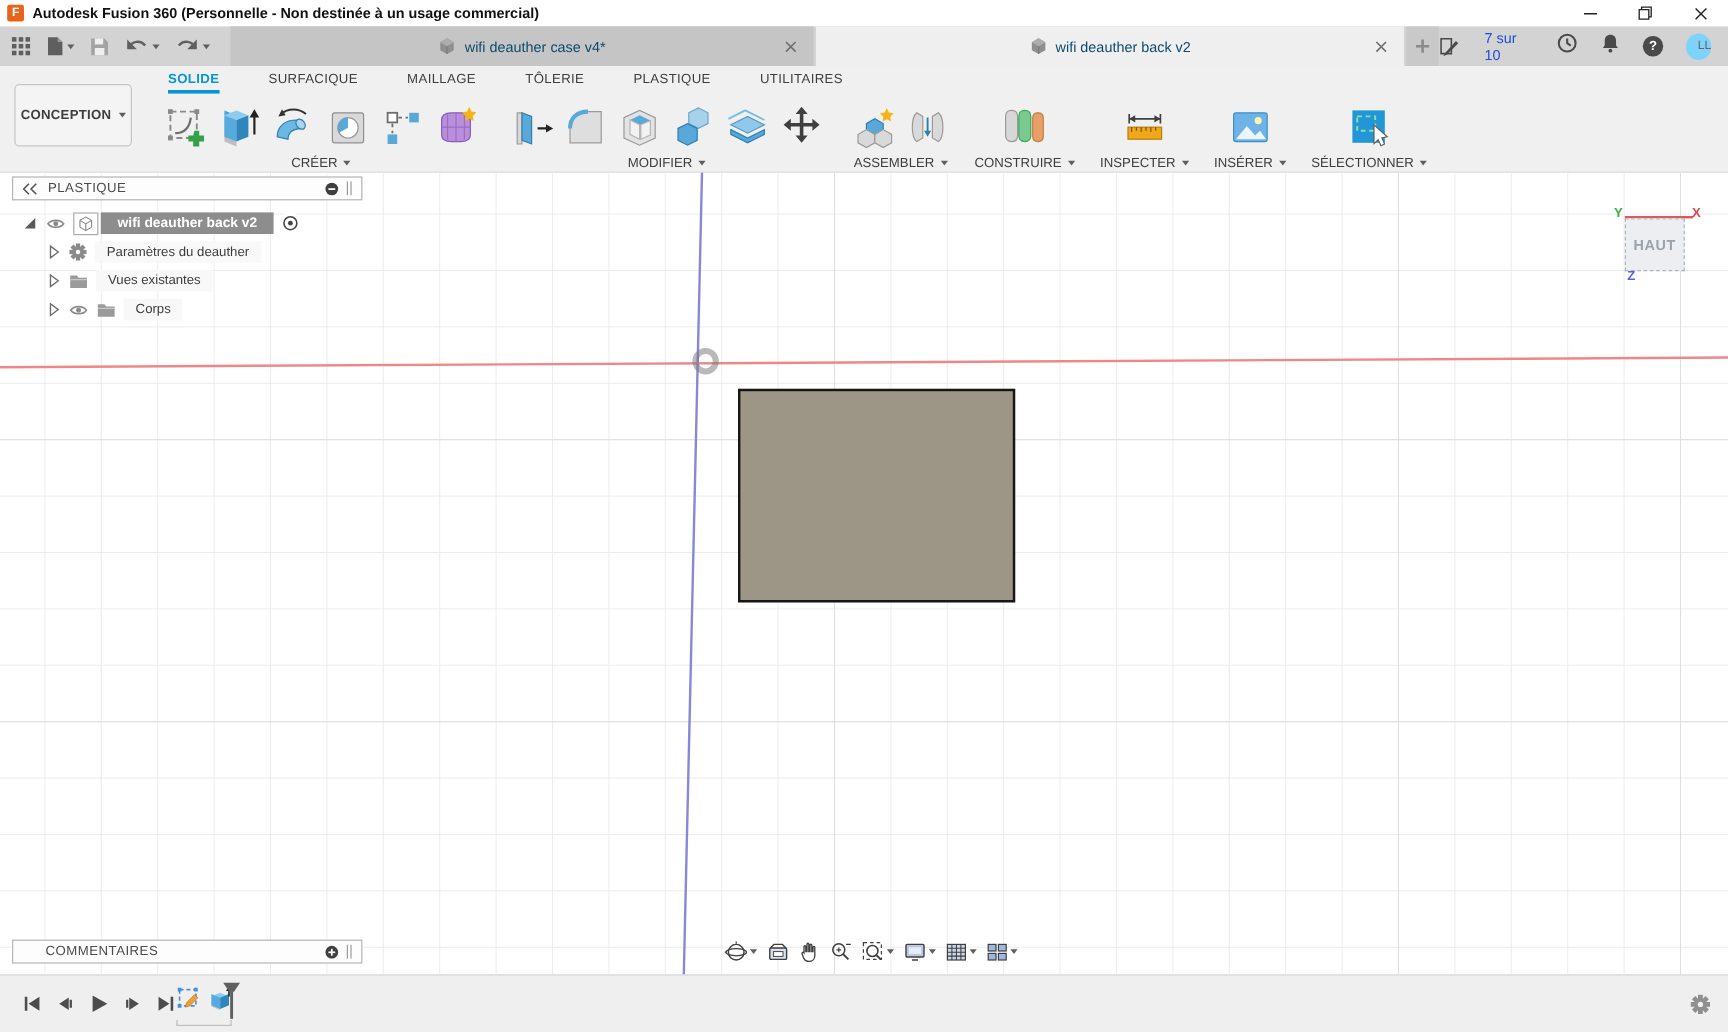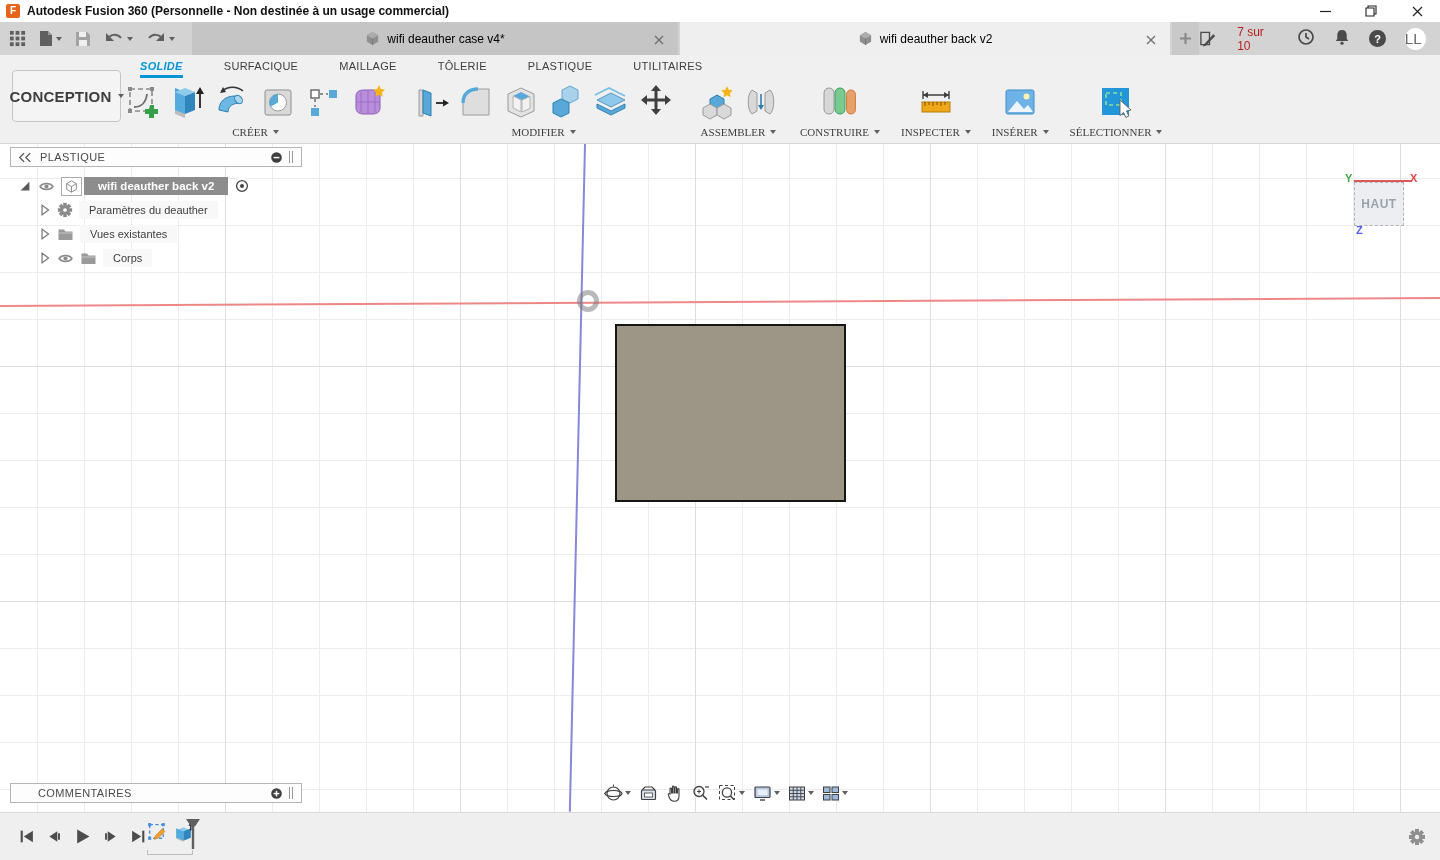--- a/index.html
+++ b/index.html
@@ -20,44 +20,44 @@
   .tabstrip { position:absolute; left:0; top:22px; width:1440px; height:33px;
     background:#d3d3d3; display:flex; align-items:stretch; }
   .qat { width:192px; display:flex; align-items:center; gap:13px; padding-left:9px; flex:none; }
   .qat .qbtn { display:flex; align-items:center; gap:3px; }
   .caret { width:0; height:0; border-left:3.5px solid transparent;
     border-right:3.5px solid transparent; border-top:4.5px solid #5f5f5f; display:inline-block; }
   .doc-tab { flex:none; display:flex; align-items:center; justify-content:center;
     position:relative; height:33px; }
   .doc-tab.inactive { width:486px; background:#c5c5c5; }
   .doc-tab.active { width:490px; background:#efefef; margin-left:2px; }
-  .doc-tab .tlabel { font-size:12px; color:#000000; margin-left:7px; }
+  .doc-tab .tlabel { font-size:12px; color:#0c4a6e; margin-left:7px; }
   .doc-tab .closex { position:absolute; right:14px; top:9px; }
   .newtab { width:27px; height:33px; background:#c9c9c9; margin-left:2px;
     display:flex; align-items:center; justify-content:center; flex:none; }
   .statusicons { margin-left:auto; display:flex; align-items:center; gap:19px; padding-right:14px; }
-  .usage { display:flex; align-items:center; gap:21px; font-size:12px; color:#b91c1c; }
+  .usage { display:flex; align-items:center; gap:21px; font-size:12px; color:#1d4ed8; }
   .helpcircle { width:17px; height:17px; border-radius:50%; background:#4a4a4a; color:#fff;
     font-size:11px; font-weight:bold; display:flex; align-items:center; justify-content:center; }
-  .avatar { width:22px; height:22px; border-radius:50%; background:#ffffff; color:#666;
-    font-size:15px; display:flex; align-items:center; justify-content:flex-start; }
+  .avatar { width:22px; height:22px; border-radius:50%; background:#7dd3fc; color:#666;
+    font-size:10px; display:flex; align-items:center; justify-content:flex-end; }
 
   
   .ribbon { position:absolute; left:0; top:55px; width:1440px; height:89px;
     background:#f0f0f0; border-bottom:1px solid #d6d6d6; }
-  .workspace { position:absolute; left:12px; top:15px; width:109px; height:52px;
+  .workspace { position:absolute; left:12px; top:15px; width:98px; height:52px;
     border:1px solid #c6c6c6; border-radius:4px; display:flex; align-items:center;
-    justify-content:center; gap:6px; font-size:15px; font-weight:bold; color:#3d3d3d;
+    justify-content:center; gap:6px; font-size:11px; font-weight:bold; color:#3d3d3d;
     letter-spacing:.2px; background:#f4f4f4; }
   .ribbontabs { position:absolute; left:140px; top:0; height:23px; display:flex;
     gap:41px; align-items:stretch; }
   .rtab { font-size:11px; color:#3d3d3d; letter-spacing:.3px; display:flex;
     align-items:center; border-bottom:3px solid transparent; padding-top:2px; }
-  .rtab.active { color:var(--accent-blue,#0696d7); border-bottom-color:var(--accent-blue,#0696d7); font-weight:bold;font-style:italic; }
-  .rgroups { position:absolute; left:112px; top:23px; height:64px; display:flex; align-items:flex-start;font-family:Liberation Serif, serif; }
+  .rtab.active { color:var(--accent-blue,#0696d7); border-bottom-color:var(--accent-blue,#0696d7); font-weight:bold; }
+  .rgroups { position:absolute; left:124px; top:23px; height:64px; display:flex; align-items:flex-end; }
   .rgroup { display:flex; flex-direction:column; align-items:center; padding:0 10px; }
   .rgroup .ricons { display:flex; align-items:center; gap:3px; height:47px; }
   .rgroup .glabel { display:flex; align-items:center; gap:5px; font-size:11px;
     color:#3d3d3d; margin-top:1px; }
   .rsep { width:1px; background:#dadada; margin:4px 0; }
   .ricon { width:42px; height:44px; display:flex; align-items:center; justify-content:center; }
   .ricon.small { width:36px; }
 
   
   .canvas { position:absolute; left:0; top:144px; width:1440px; height:668px;

